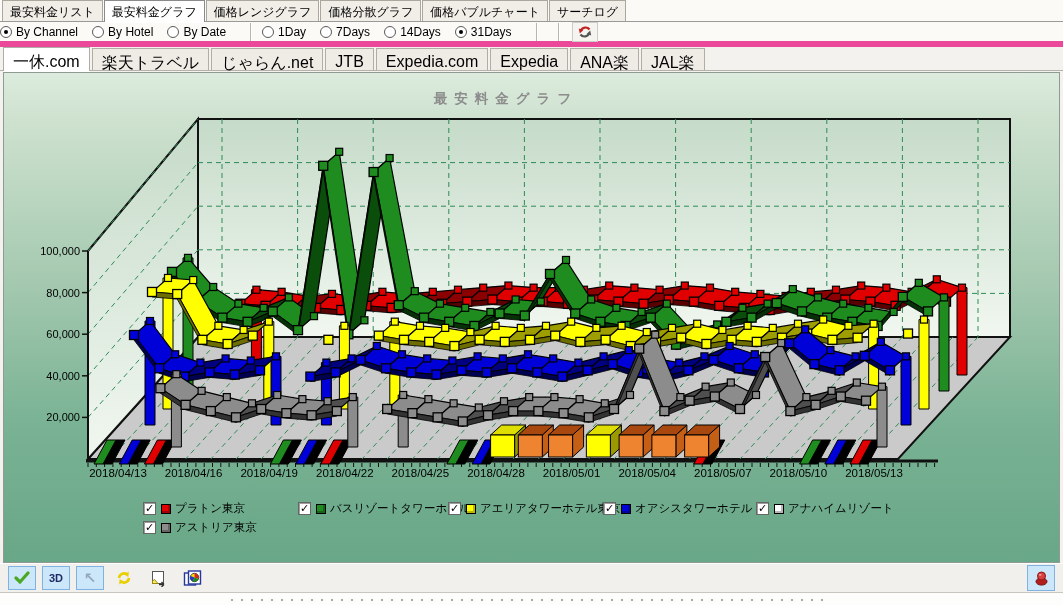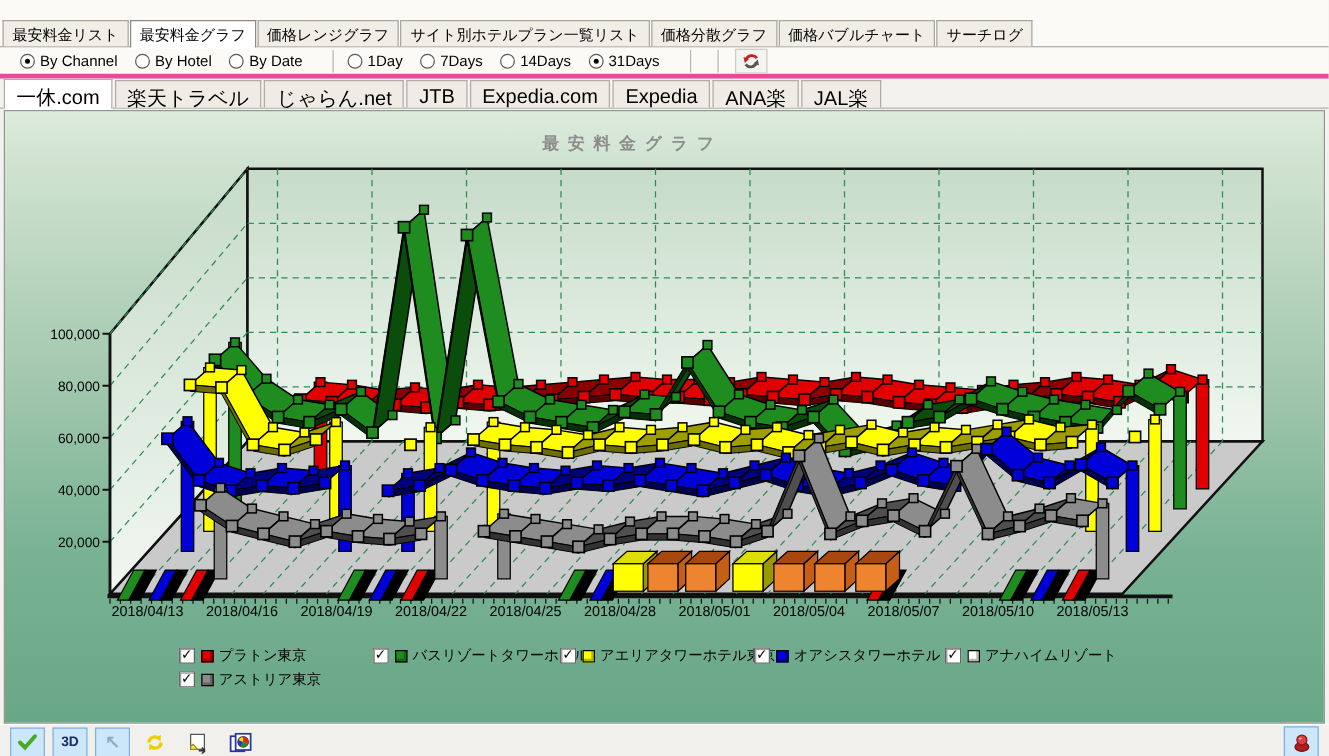--- a/index.html
+++ b/index.html
@@ -1,30 +1,30 @@
 <!DOCTYPE html>
 <html><head>
 <meta charset="utf-8">
 <style>
   * { box-sizing: border-box; margin: 0; padding: 0; }
   html,body { width:1063px; height:605px; overflow:hidden;
     font-family:"Liberation Sans","DejaVu Sans",sans-serif; background:#f4f2ee; }
 
   
-  .tabbar { height:38px; background:#fbfaf7; border-bottom:1px solid #9a9a9a;
+  .tabbar { height:22px; background:#fbfaf7; border-bottom:1px solid #9a9a9a;
     display:flex; align-items:flex-end; padding-left:2px; }
   .tab { font-size:12px; color:#000; background:#f1eee8; border:1px solid #aaa79e;
     border-bottom:none; padding:3px 7px 2px; margin-right:1px; white-space:nowrap;
     cursor:default; height:21px; }
   .tab.active { background:#fff; border-color:#8a8a8a; height:22px; margin-bottom:-1px;
     box-shadow:0 1px 0 #fff; }
 
   
-  .filterbar { height:25px; background:#fbfaf7; border-bottom:4px solid #ec4899;
-    display:flex; align-items:center; padding-left:16px; }
+  .filterbar { height:25px; background:#fbfaf7; border-bottom:6px solid #ec4899;
+    display:flex; align-items:center; padding-left:0; }
   .fgroup { display:flex; align-items:center; height:100%; }
   .fdivider { width:2px; height:18px; margin:0 10px;
     border-left:1px solid #b9b6af; border-right:1px solid #fff; }
   .radio-item { display:flex; align-items:center; margin-right:14px; font-size:12px; }
   .radio { width:12px; height:12px; border-radius:50%; border:1px solid #5a5a5a;
     background:#fff; margin-right:4px; position:relative; flex:none; }
   .radio.sel::after { content:""; position:absolute; left:3px; top:3px; width:4px;
     height:4px; border-radius:50%; background:#000; }
   .icon-btn { width:26px; height:20px; display:flex; align-items:center;
     justify-content:center; border:1px solid #cfccc5; background:#f6f4f0; margin-left:2px; }
@@ -67,21 +67,20 @@
   .dots { position:absolute; left:231px; top:6px; width:600px; height:2px;
     background:repeating-linear-gradient(90deg,#a9a9a9 0 2px,transparent 2px 10px); }
 </style>
 </head>
 <body>
 
 <div class="tabbar" id="top-tabs">
     <div class="tab">最安料金リスト</div>
     <div class="tab active">最安料金グラフ</div>
     <div class="tab">価格レンジグラフ</div>
-    <div class="tab">サイト別ホテルプラン一覧リスト</div>
     <div class="tab">価格分散グラフ</div>
     <div class="tab">価格バブルチャート</div>
     <div class="tab">サーチログ</div>
   </div>
 
 <div class="filterbar" id="filter-bar">
     <div class="fgroup">
       <div class="radio-item">
         <span class="radio sel"></span>
         <span>By Channel</span>

